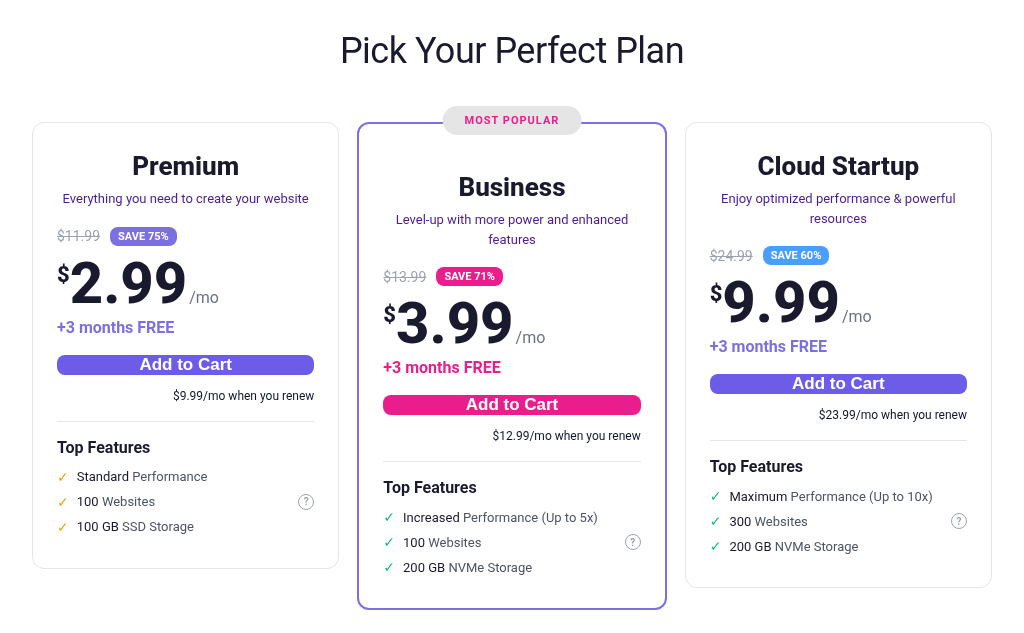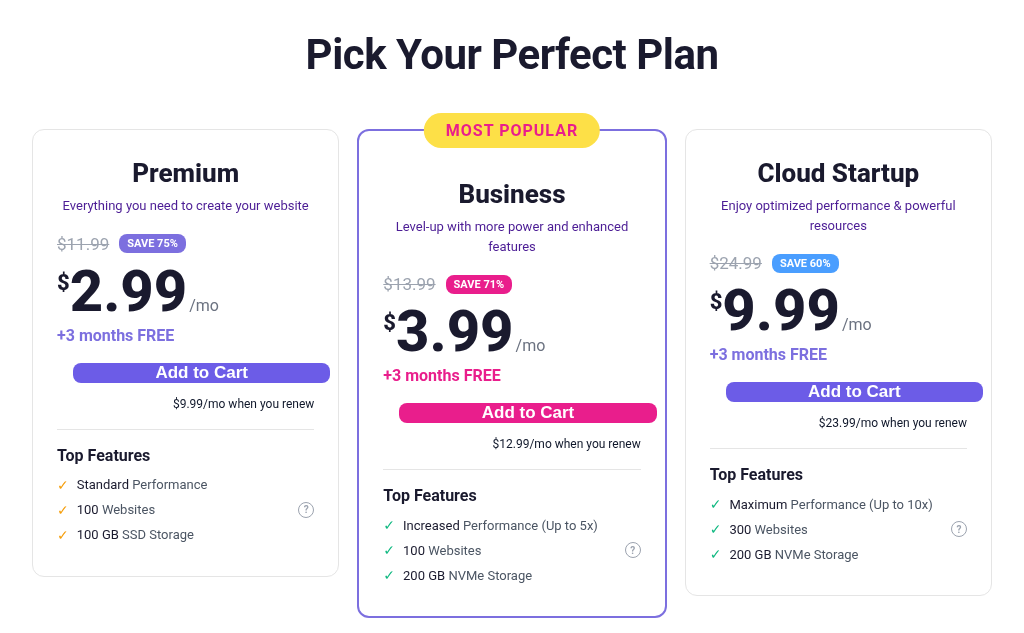--- a/index.html
+++ b/index.html
@@ -6,22 +6,22 @@
     body {
       font-family: -apple-system, BlinkMacSystemFont, 'Segoe UI', Roboto, sans-serif;
       background: #fff;
       min-height: 633px;
       display: flex;
       flex-direction: column;
       align-items: center;
       padding: 30px 20px 40px;
     }
     .page-title {
-      font-size: 42px;
-      font-weight: 700;
+      font-size: 36px;
+      font-weight: 400;
       color: #1a1a2e;
       text-align: left;
       margin-bottom: 50px;
       letter-spacing: -0.5px;
     }
     .plans-container {
       display: flex;
       gap: 18px;
       align-items: flex-start;
       width: 100%;
@@ -37,23 +37,23 @@
     }
     .plan-card.featured {
       border: 2px solid #7c6fdf;
       padding-top: 48px;
     }
     .most-popular-badge {
       position: absolute;
       top: -18px;
       left: 50%;
       transform: translateX(-50%);
-      background: #fde047;
+      background: #e5e5e5;
       color: #e91e8c;
-      font-size: 16px;
+      font-size: 11px;
       font-weight: 700;
       letter-spacing: 1px;
       text-transform: uppercase;
       padding: 8px 22px;
       border-radius: 20px;
       white-space: nowrap;
     }
     .plan-name {
       font-size: 26px;
       font-weight: 800;
@@ -68,21 +68,21 @@
       margin-bottom: 18px;
       line-height: 1.5;
     }
     .pricing-row {
       display: flex;
       align-items: center;
       gap: 10px;
       margin-bottom: 8px;
     }
     .original-price {
-      font-size: 17px;
+      font-size: 14px;
       color: #9ca3af;
       text-decoration: line-through;
     }
     .save-badge {
       font-size: 11px;
       font-weight: 700;
       padding: 3px 8px;
       border-radius: 8px;
       color: #fff;
     }
@@ -121,21 +121,20 @@
     .free-months.pink { color: #e91e8c; }
     .add-to-cart-btn {
       width: 100%;
       border: none;
       border-radius: 8px;
       font-size: 17px;
       font-weight: 700;
       cursor: pointer;
       margin-bottom: 14px;
       transition: opacity 0.2s;
-      margin-left: 16px;
     }
     .btn-purple { background: #6c5ce7; color: #fff; }
     .btn-pink { background: #e91e8c; color: #fff; }
     .renew-text {
       font-size: 12px;
       color: #0f172a;
       text-align: right;
       margin-bottom: 18px;
     }
     .divider {

